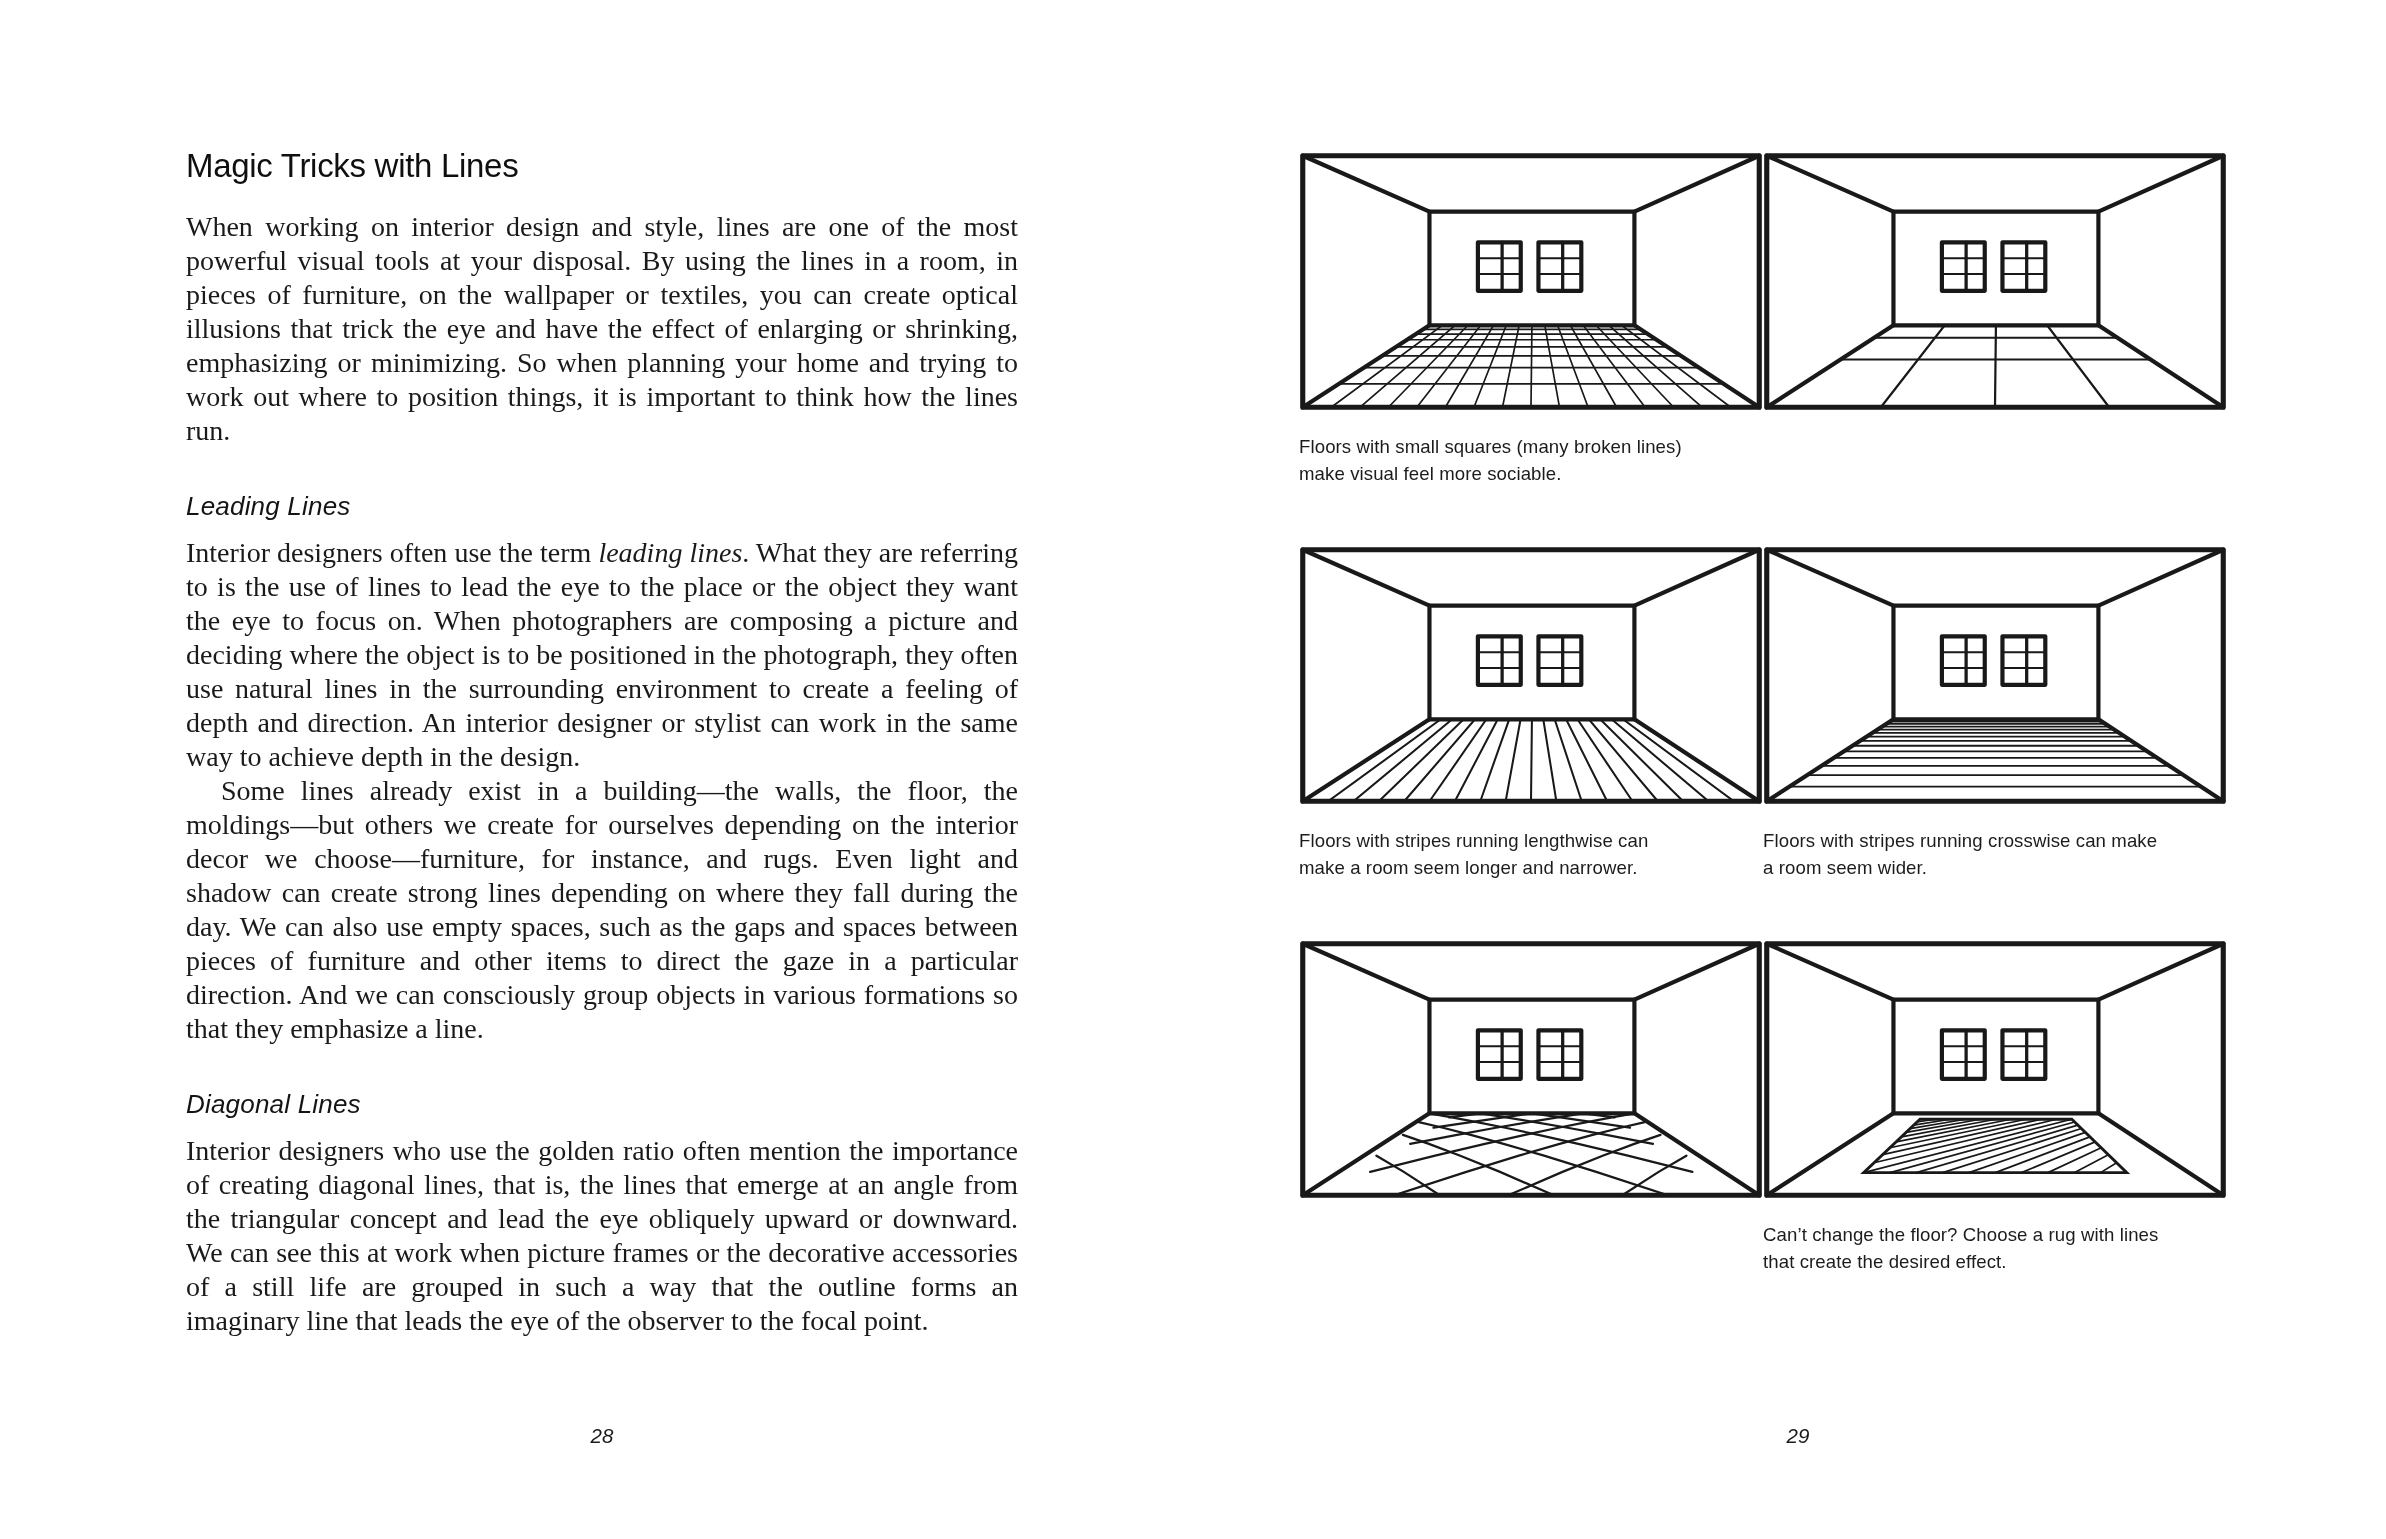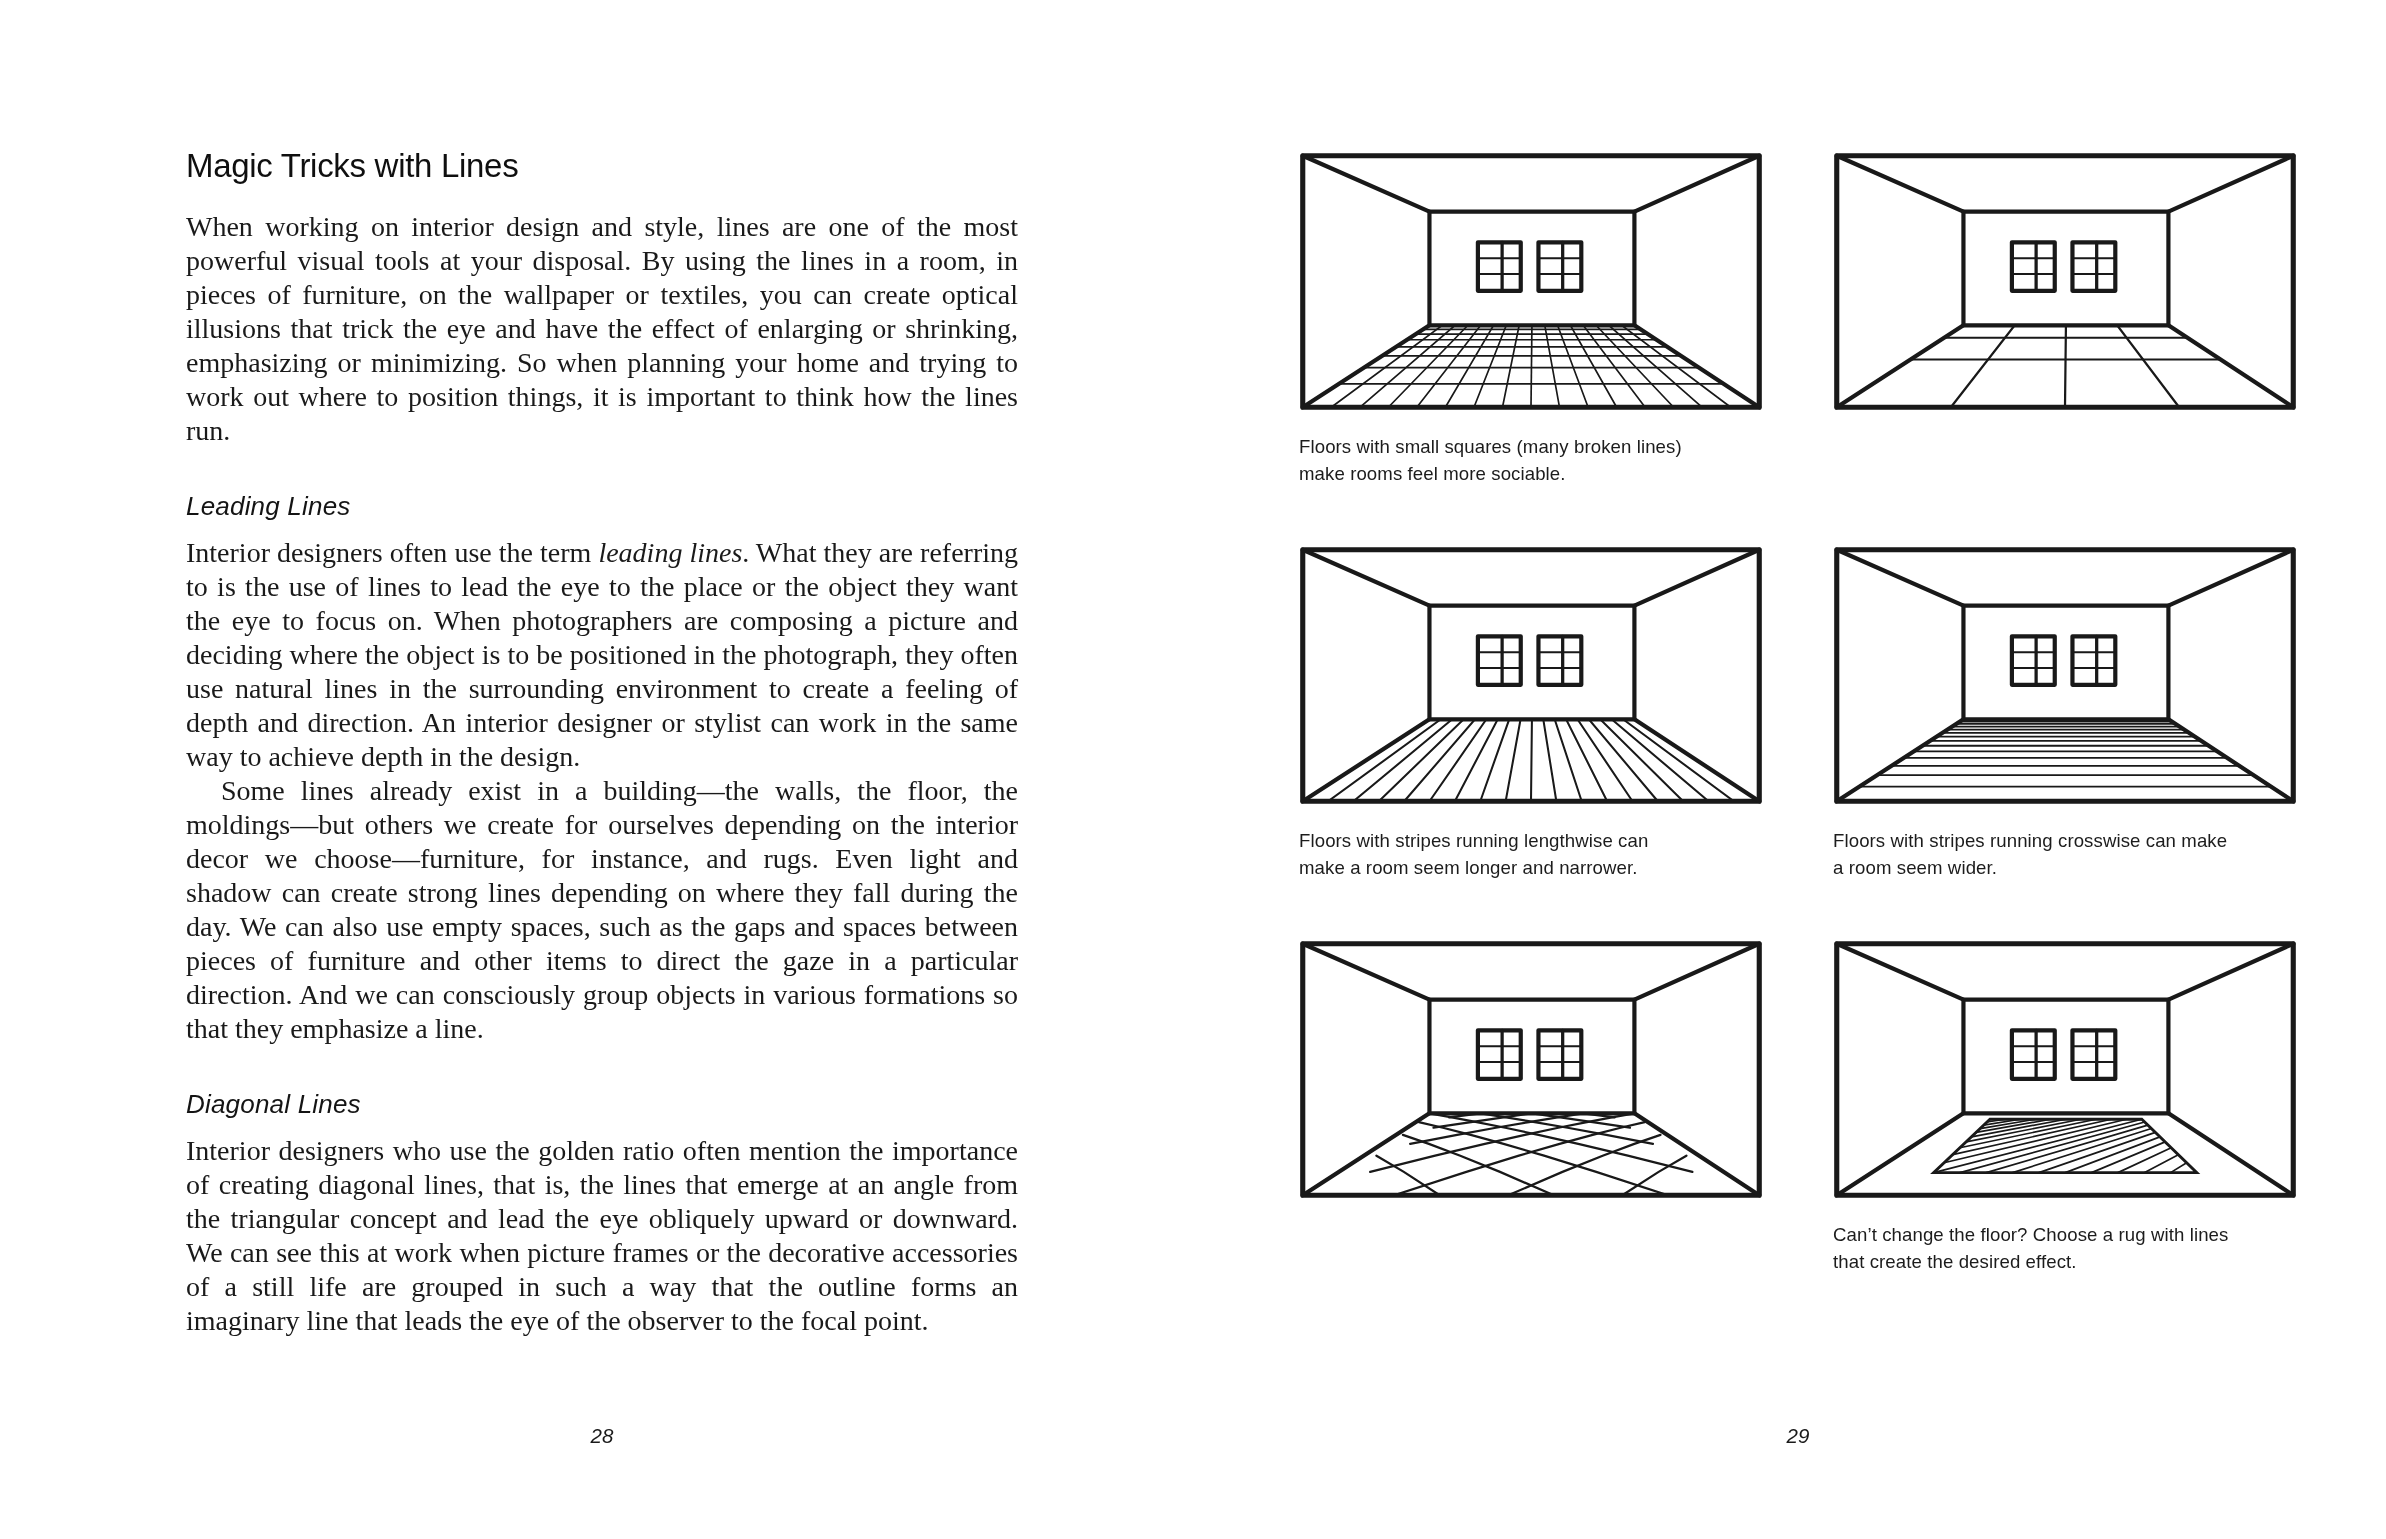--- a/index.html
+++ b/index.html
@@ -29,21 +29,21 @@
   .pagenum{
     position:absolute;top:1424px;
     font-family:"Liberation Sans", sans-serif;
     font-size:20.5px;color:#1a1a1a;text-align:center;font-style:italic;
   }
   .pagenum-left{left:186px;width:832px;}
   .pagenum-right{left:1299px;width:998px;}
   .figures{
     position:absolute;left:1299px;top:152px;width:998px;
     display:grid;grid-template-columns:464px 464px;
-    column-gap:70px;grid-auto-rows:394px;
+    grid-auto-rows:394px;
   }
   figure.fig{margin:0;padding:0;}
   figure.fig svg{display:block;}
   figcaption{
     font-family:"Liberation Sans", sans-serif;
     font-size:18.6px;line-height:27px;letter-spacing:0.1px;
     color:#1c1c1c;margin-top:22.4px;
   }
 </style>
 </head>
@@ -106,21 +106,21 @@
               <rect x="192" y="97" width="46" height="52" fill="#ffffff" stroke-width="4.5"></rect>
               <line x1="218" y1="97" x2="218" y2="149" stroke-width="3.5"></line>
               <line x1="192" y1="114" x2="238" y2="114" stroke-width="2"></line>
               <line x1="192" y1="131" x2="238" y2="131" stroke-width="2"></line>
               <rect x="257" y="97" width="46" height="52" fill="#ffffff" stroke-width="4.5"></rect>
               <line x1="283" y1="97" x2="283" y2="149" stroke-width="3.5"></line>
               <line x1="257" y1="114" x2="303" y2="114" stroke-width="2"></line>
               <line x1="257" y1="131" x2="303" y2="131" stroke-width="2"></line>
             </g>
           </svg>
-          <figcaption><span>Floors with small squares (many broken lines)</span><br><span>make rooms feel more sociable.</span></figcaption>
+          <figcaption><span>Floors with small squares (many broken lines)</span><br><span>make visual feel more sociable.</span></figcaption>
         </figure>
         <figure class="fig">
           <svg viewBox="0 0 498 278" width="464" height="259" role="img">
             <defs>
               <clipPath id="f-large-squares">
                 <polygon points="140,186 360,186 494,274 4,274"></polygon>
               </clipPath>
             </defs>
             <g clip-path="url(#f-large-squares)" stroke="#191919" stroke-linecap="round">
               <line x1="195.0" y1="186.0" x2="126.5" y2="274.0" stroke-width="2.4"></line>

